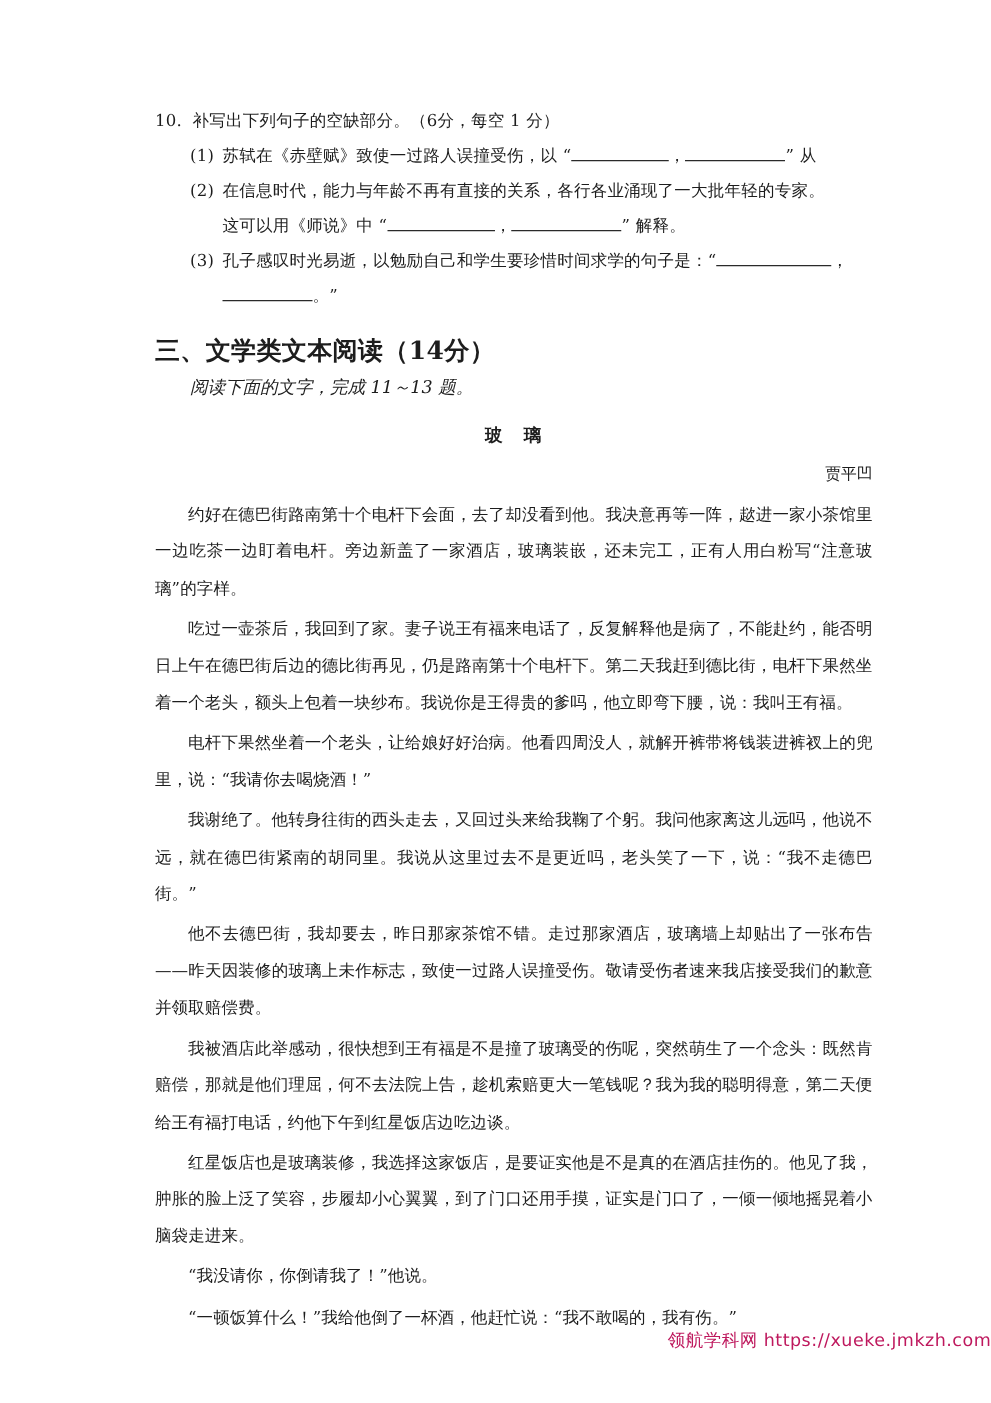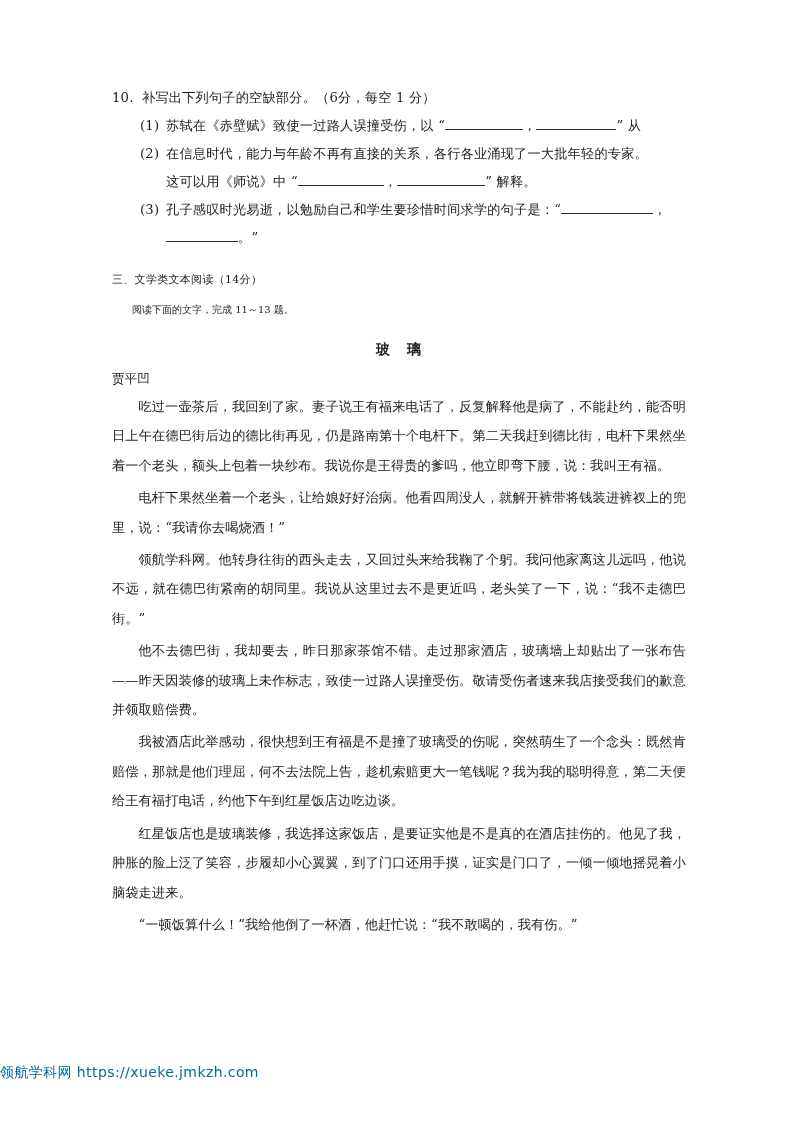--- a/index.html
+++ b/index.html
@@ -20,21 +20,21 @@
     position: absolute;
     left: 0;
     top: 0;
     width: 793px;
     height: 1122px;
     background: #ffffff;
   }
 
   .content {
     position: absolute;
-    left: 112px;
+    left: 124px;
     top: 84px;
     width: 574px;
   }
 
   
   .q-row {
     display: flex;
     align-items: flex-start;
     font-size: 13.2px;
     line-height: 28px;
@@ -75,46 +75,47 @@
     vertical-align: baseline;
   }
   .blank.w1 { width: 78px; }
   .blank.w2 { width: 80px; }
   .blank.w3 { width: 86px; }
   .blank.w4 { width: 88px; }
   .blank.w5 { width: 92px; }
   .blank.w6 { width: 72px; }
 
   .section-head {
-    font-size: 11px;
-    font-weight: normal;
+    font-size: 20px;
+    font-weight: bold;
     line-height: 30px;
     margin-top: 13px;
     letter-spacing: 0.3px;
   }
 
   .lead-line {
-    font-size: 10px;
+    font-size: 14px;
     line-height: 28px;
     text-indent: 2em;
     margin-top: 1px;
+    font-style: italic;
   }
 
   .article-title {
     text-align: center;
     font-size: 14px;
     font-weight: bold;
     line-height: 30px;
     margin-top: 10px;
     letter-spacing: 1px;
   }
   .article-title .gap { display: inline-block; width: 16px; }
 
   .article-author {
-    text-align: left;
+    text-align: right;
     font-size: 12.6px;
     line-height: 26px;
     margin-top: 2px;
   }
 
   .para {
     font-size: 13.2px;
     line-height: 29.4px;
     text-indent: 2em;
     text-align: justify;
@@ -124,24 +125,24 @@
   }
   .para + .para { margin-top: 3px; }
   .body-start { margin-top: 6px; }
 
   
   .footer {
     position: absolute;
     left: 0;
     top: 1064px;
     width: 793px;
-    text-align: left;
+    text-align: right;
     font-family: "DejaVu Sans", "Liberation Sans", sans-serif;
     font-size: 14px;
-    color: #0369a1;
+    color: #be185d;
     letter-spacing: 0.4px;
   }
 </style>
 </head>
 <body>
 
 <div class="page">
 
   <div class="content">
 
@@ -183,25 +184,27 @@
 
     <div class="section-head">三、文学类文本阅读（14分）</div>
 
     <div class="lead-line">阅读下面的文字，完成 11～13 题。</div>
 
     <div class="article-title">
       <span>玻</span><span class="gap"></span><span>璃</span>
     </div>
     <div class="article-author">贾平凹</div>
 
+    <p class="para body-start">约好在德巴街路南第十个电杆下会面，去了却没看到他。我决意再等一阵，趑进一家小茶馆里一边吃茶一边盯着电杆。旁边新盖了一家酒店，玻璃装嵌，还未完工，正有人用白粉写“注意玻璃”的字样。</p>
     <p class="para">吃过一壶茶后，我回到了家。妻子说王有福来电话了，反复解释他是病了，不能赴约，能否明日上午在德巴街后边的德比街再见，仍是路南第十个电杆下。第二天我赶到德比街，电杆下果然坐着一个老头，额头上包着一块纱布。我说你是王得贵的爹吗，他立即弯下腰，说：我叫王有福。</p>
     <p class="para">电杆下果然坐着一个老头，让给娘好好治病。他看四周没人，就解开裤带将钱装进裤衩上的兜里，说：“我请你去喝烧酒！”</p>
-    <p class="para">领航学科网。他转身往街的西头走去，又回过头来给我鞠了个躬。我问他家离这儿远吗，他说不远，就在德巴街紧南的胡同里。我说从这里过去不是更近吗，老头笑了一下，说：“我不走德巴街。”</p>
+    <p class="para">我谢绝了。他转身往街的西头走去，又回过头来给我鞠了个躬。我问他家离这儿远吗，他说不远，就在德巴街紧南的胡同里。我说从这里过去不是更近吗，老头笑了一下，说：“我不走德巴街。”</p>
     <p class="para">他不去德巴街，我却要去，昨日那家茶馆不错。走过那家酒店，玻璃墙上却贴出了一张布告——昨天因装修的玻璃上未作标志，致使一过路人误撞受伤。敬请受伤者速来我店接受我们的歉意并领取赔偿费。</p>
     <p class="para">我被酒店此举感动，很快想到王有福是不是撞了玻璃受的伤呢，突然萌生了一个念头：既然肯赔偿，那就是他们理屈，何不去法院上告，趁机索赔更大一笔钱呢？我为我的聪明得意，第二天便给王有福打电话，约他下午到红星饭店边吃边谈。</p>
     <p class="para">红星饭店也是玻璃装修，我选择这家饭店，是要证实他是不是真的在酒店挂伤的。他见了我，肿胀的脸上泛了笑容，步履却小心翼翼，到了门口还用手摸，证实是门口了，一倾一倾地摇晃着小脑袋走进来。</p>
+    <p class="para">“我没请你，你倒请我了！”他说。</p>
     <p class="para">“一顿饭算什么！”我给他倒了一杯酒，他赶忙说：“我不敢喝的，我有伤。”</p>
 
   </div>
 
   <div class="footer">领航学科网 https://xueke.jmkzh.com</div>
 
 </div>
 
 </body></html>

